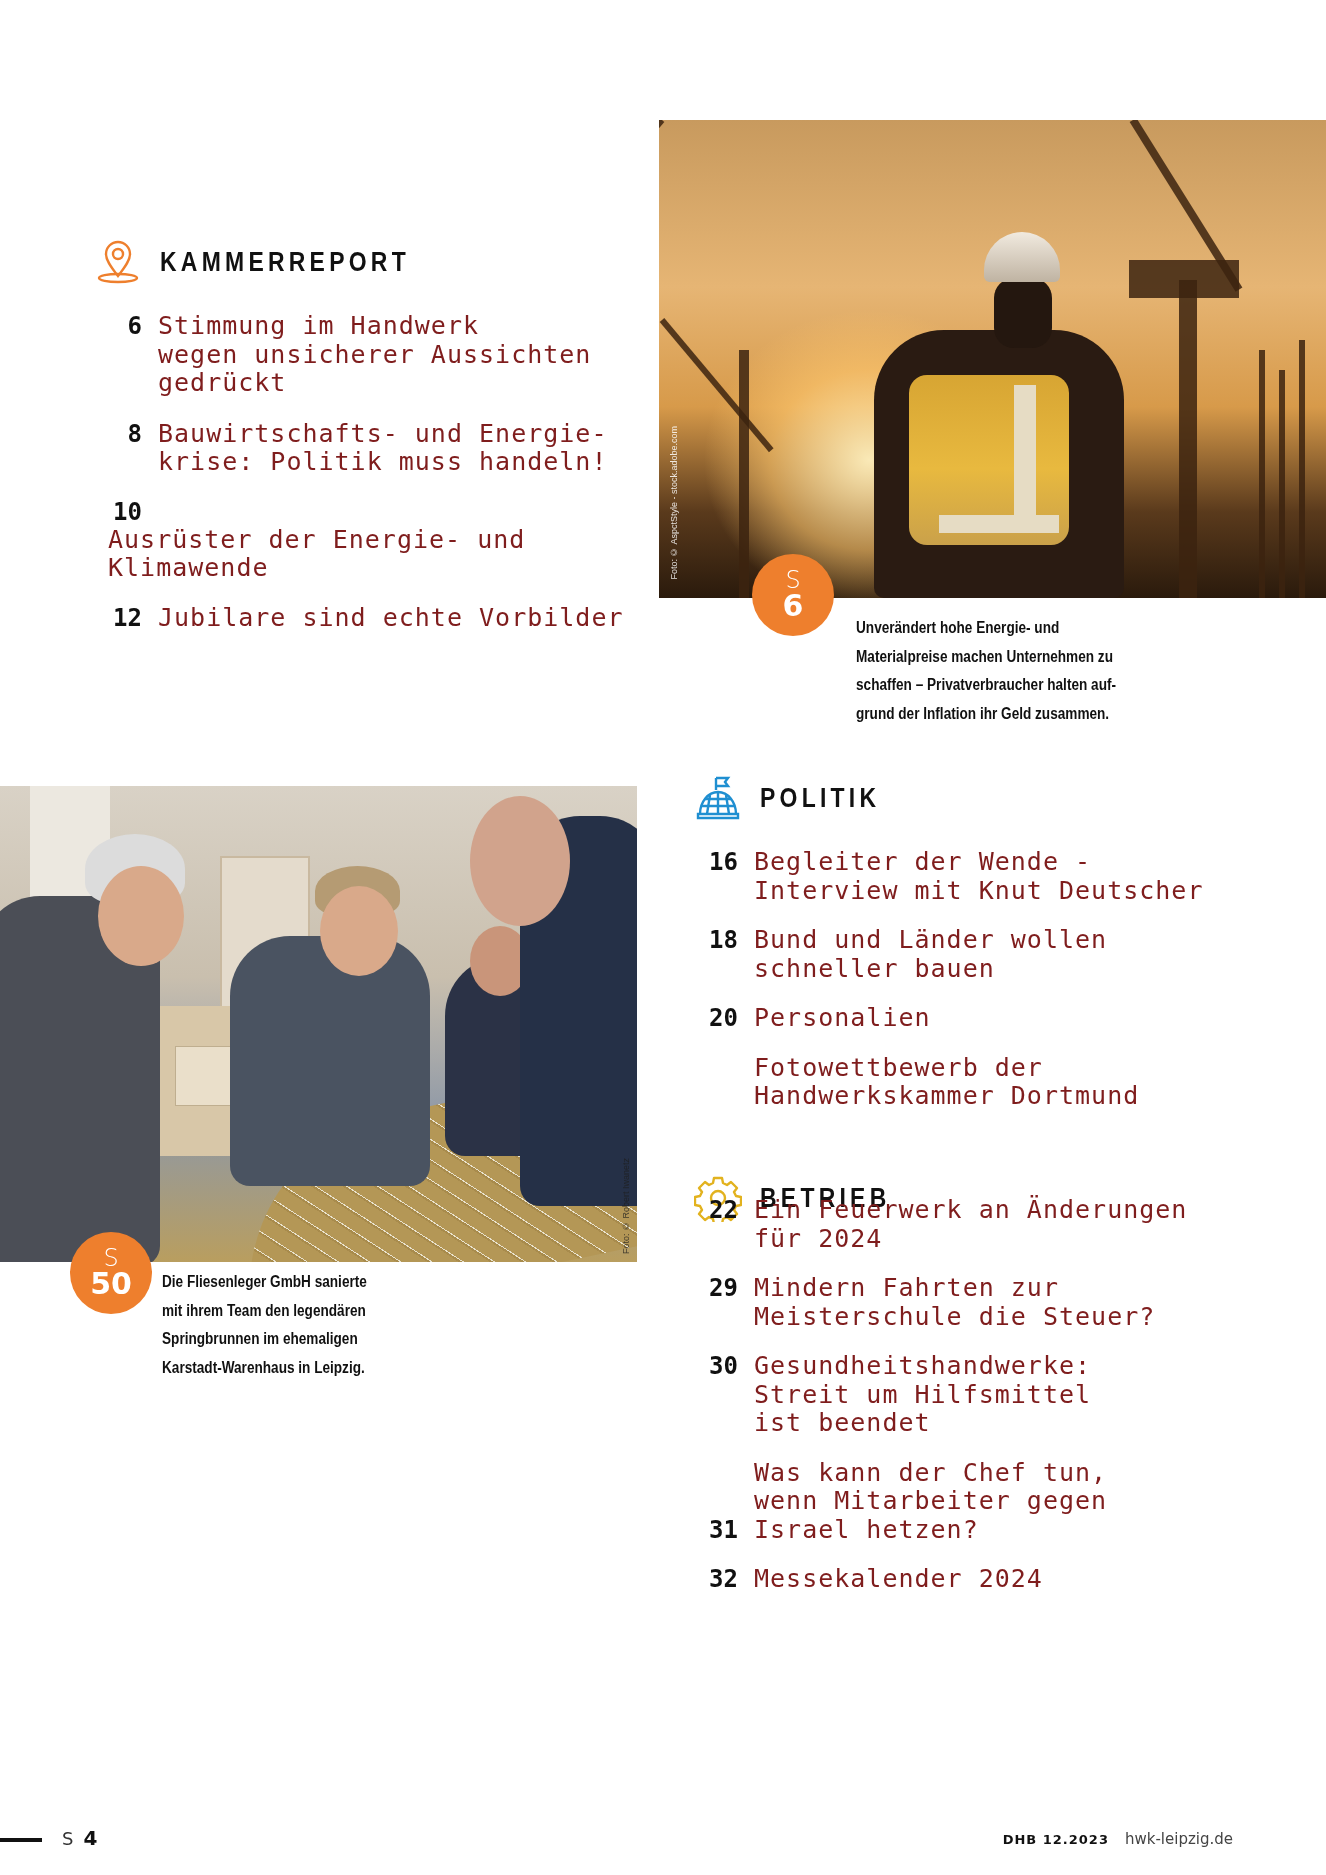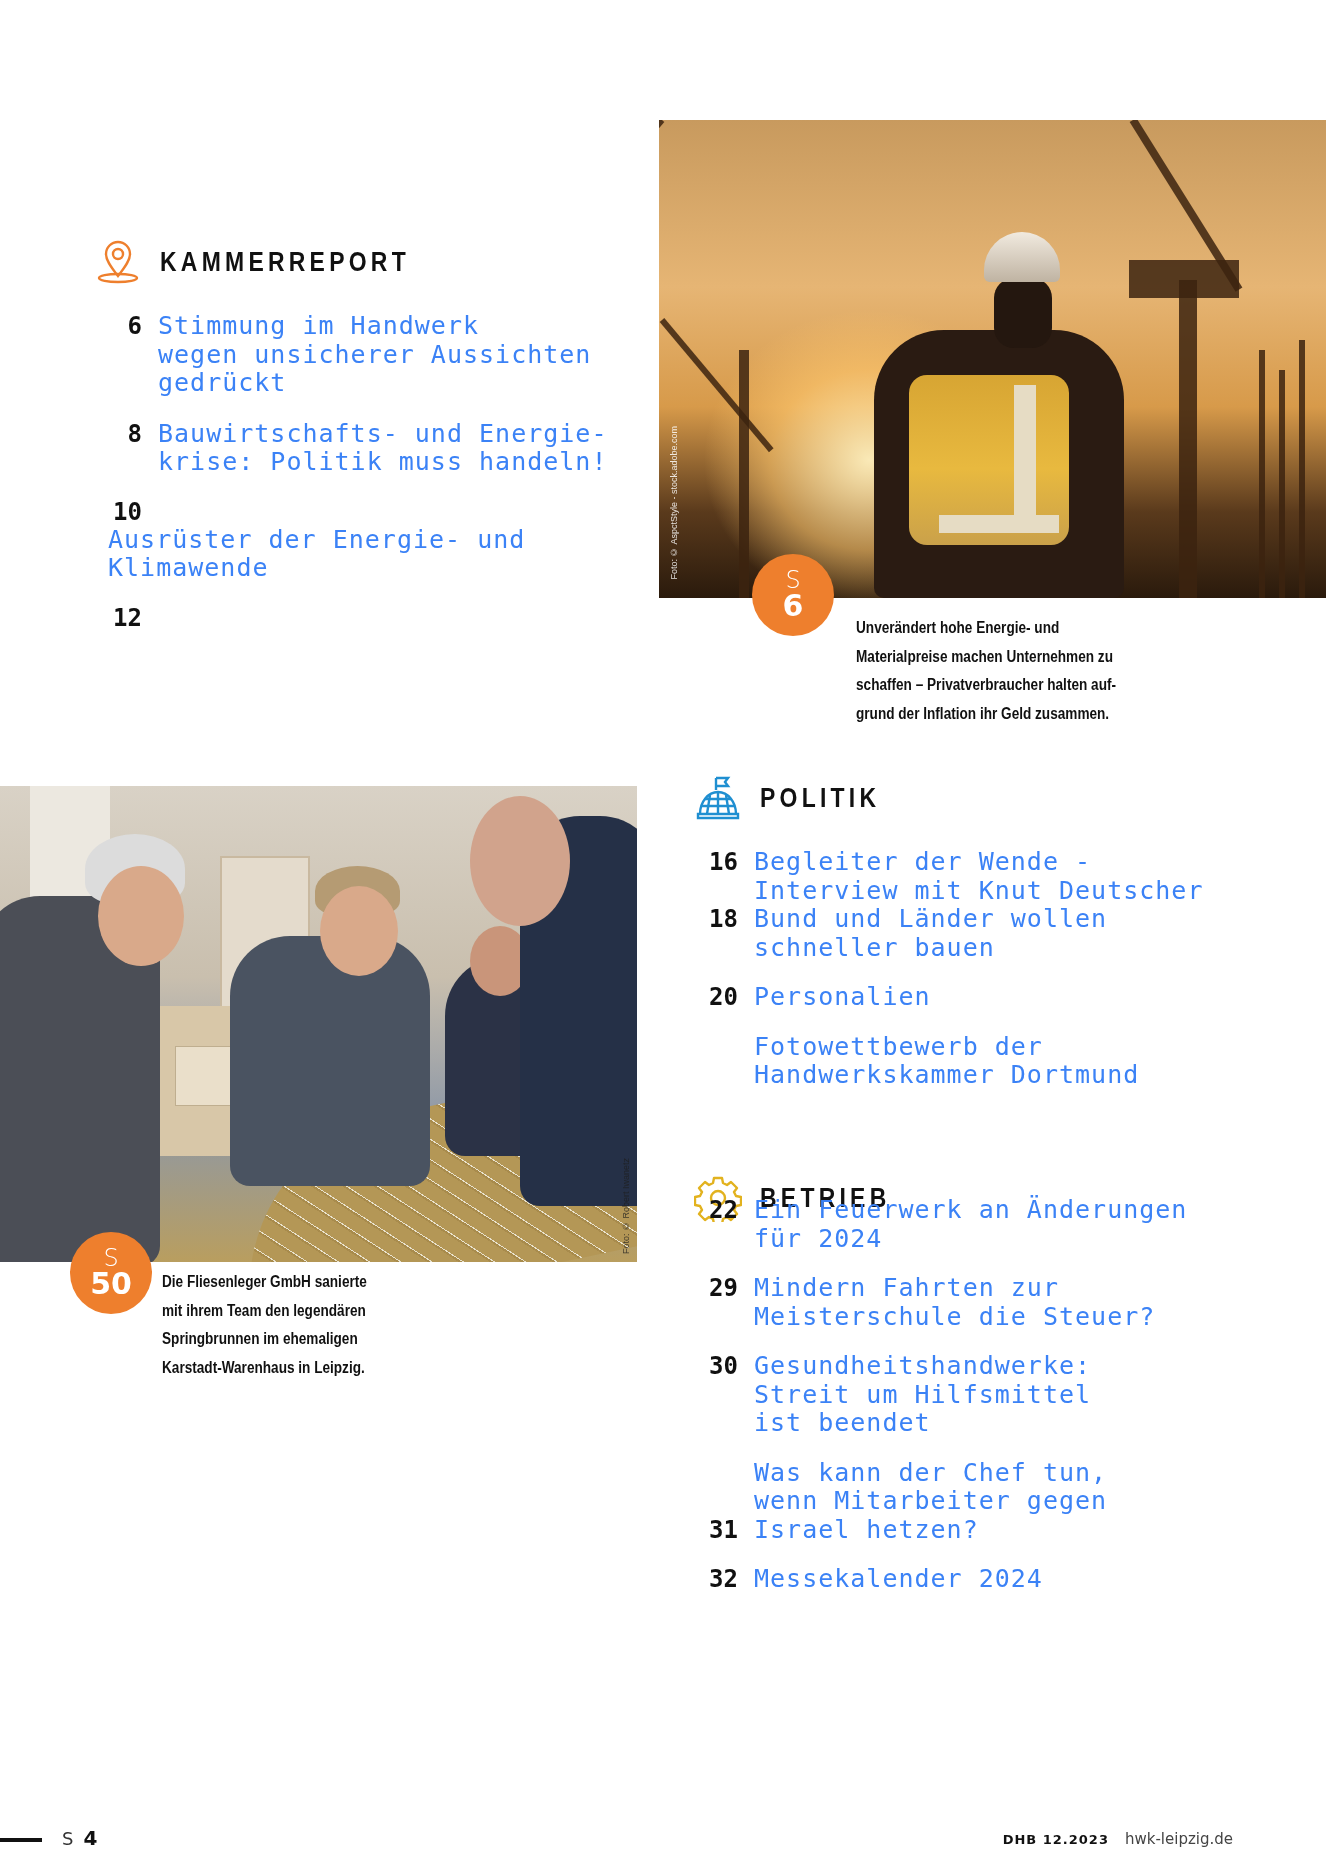--- a/index.html
+++ b/index.html
@@ -15,21 +15,21 @@
   }
 
   .toc { position: absolute; list-style: none; }
   .toc li { display: flex; align-items: flex-start; }
   .toc .num {
     font-family: "DejaVu Sans Mono", monospace; font-weight: 700; font-size: 24px;
     width: 50px; text-align: right; line-height: 28px; color: #111;
   }
   .toc .title {
     font-family: "DejaVu Sans Mono", monospace; font-size: 25px; line-height: 28.5px;
-    margin-left: 16px; color: #3b82f6; letter-spacing: 1px; white-space: pre-line;
+    margin-left: 16px; color: #7f1d1d; letter-spacing: 1px; white-space: pre-line;
   }
 
   .photo { position: absolute; overflow: hidden; }
   .photo-construction {
     left: 659px; top: 120px; width: 667px; height: 478px;
     background:
       radial-gradient(ellipse 220px 200px at 210px 340px, rgba(255,240,190,0.95), rgba(255,200,110,0.6) 45%, rgba(0,0,0,0) 75%),
       linear-gradient(180deg, #c89a5e 0%, #e6b574 35%, #d79a4a 60%, #5a3a1c 82%, #2a1a0c 100%);
   }
   .crane { position: absolute; background: rgba(60,35,15,0.85); }
@@ -105,20 +105,21 @@
     <span class="title">Bauwirtschafts- und Energie-
 krise: Politik muss handeln!</span>
   </li>
   <li style="margin-bottom:21px;flex-direction:column;">
     <span class="num">10</span>
     <span class="title">Ausrüster der Energie- und
 Klimawende</span>
   </li>
   <li>
     <span class="num">12</span>
+    <span class="title">Jubilare sind echte Vorbilder</span>
   </li>
 </ul>
 
 <div class="photo photo-construction">
 
   <div class="crane" style="left:470px; top:0; width:8px; height:200px; transform:rotate(-32deg); transform-origin:top;"></div>
   <div class="crane" style="left:520px; top:160px; width:18px; height:320px;"></div>
   <div class="crane" style="left:470px; top:140px; width:110px; height:38px;"></div>
   <div class="crane" style="left:80px; top:230px; width:10px; height:250px;"></div>
   <div class="crane" style="left:0; top:200px; width:6px; height:170px; transform:rotate(-40deg); transform-origin:top;"></div>
@@ -185,21 +186,21 @@
     <path d="M22 4 h12 l-3 4 l3 4 h-12"></path>
     <path d="M6 40 a18 22 0 0 1 36 0"></path>
     <path d="M4 40 h40 v4 h-40z"></path>
     <path d="M8 32 h32 M11 25 h26"></path>
     <path d="M24 18 v22 M16 21 l-3 19 M32 21 l3 19"></path>
   </svg>
   <span class="section-title">POLITIK</span>
 </div>
 
 <ul class="toc" style="left:688px; top:848px;">
-  <li style="">
+  <li style="margin-bottom:21px;">
     <span class="num">16</span>
     <span class="title">Begleiter der Wende -
 Interview mit Knut Deutscher</span>
   </li>
   <li style="margin-bottom:21px;">
     <span class="num">18</span>
     <span class="title">Bund und Länder wollen
 schneller bauen</span>
   </li>
   <li style="margin-bottom:21px;">

